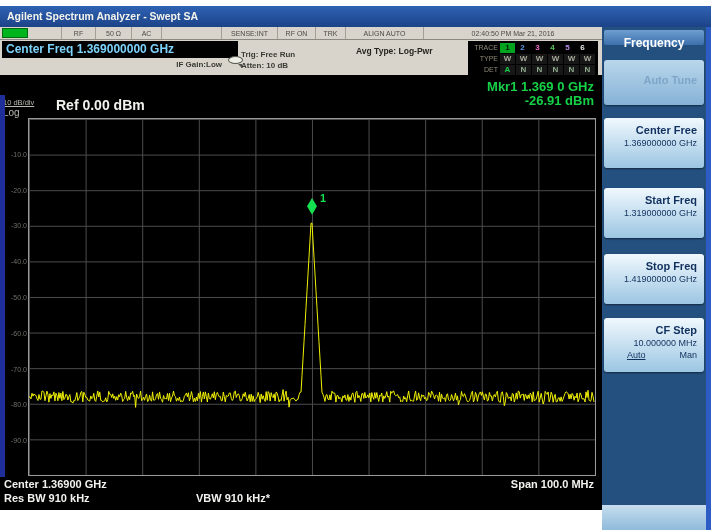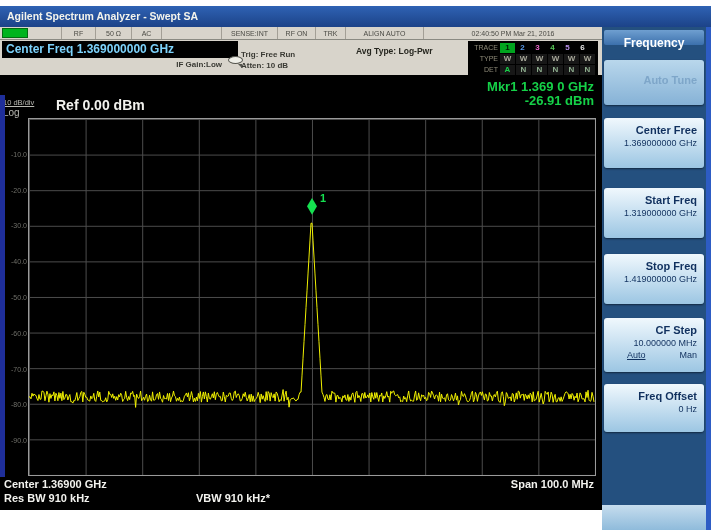--- a/index.html
+++ b/index.html
@@ -219,22 +219,18 @@
 
     <div class="softkey" id="sk-step">
       <div class="sk-label">CF Step</div>
       <div class="sk-value">10.000000 MHz</div>
       <div class="sk-toggle">
         <span class="sk-auto">Auto</span>
         <span>Man</span>
       </div>
     </div>
 
-    <div class="softkey" id="sk-offset">
-      <div class="sk-label">Freq Offset</div>
-      <div class="sk-value">0 Hz</div>
-    </div>
 
     <div id="sidebar-bottom"></div>
   </div>
 
 
 </div>
 
 </body></html>

